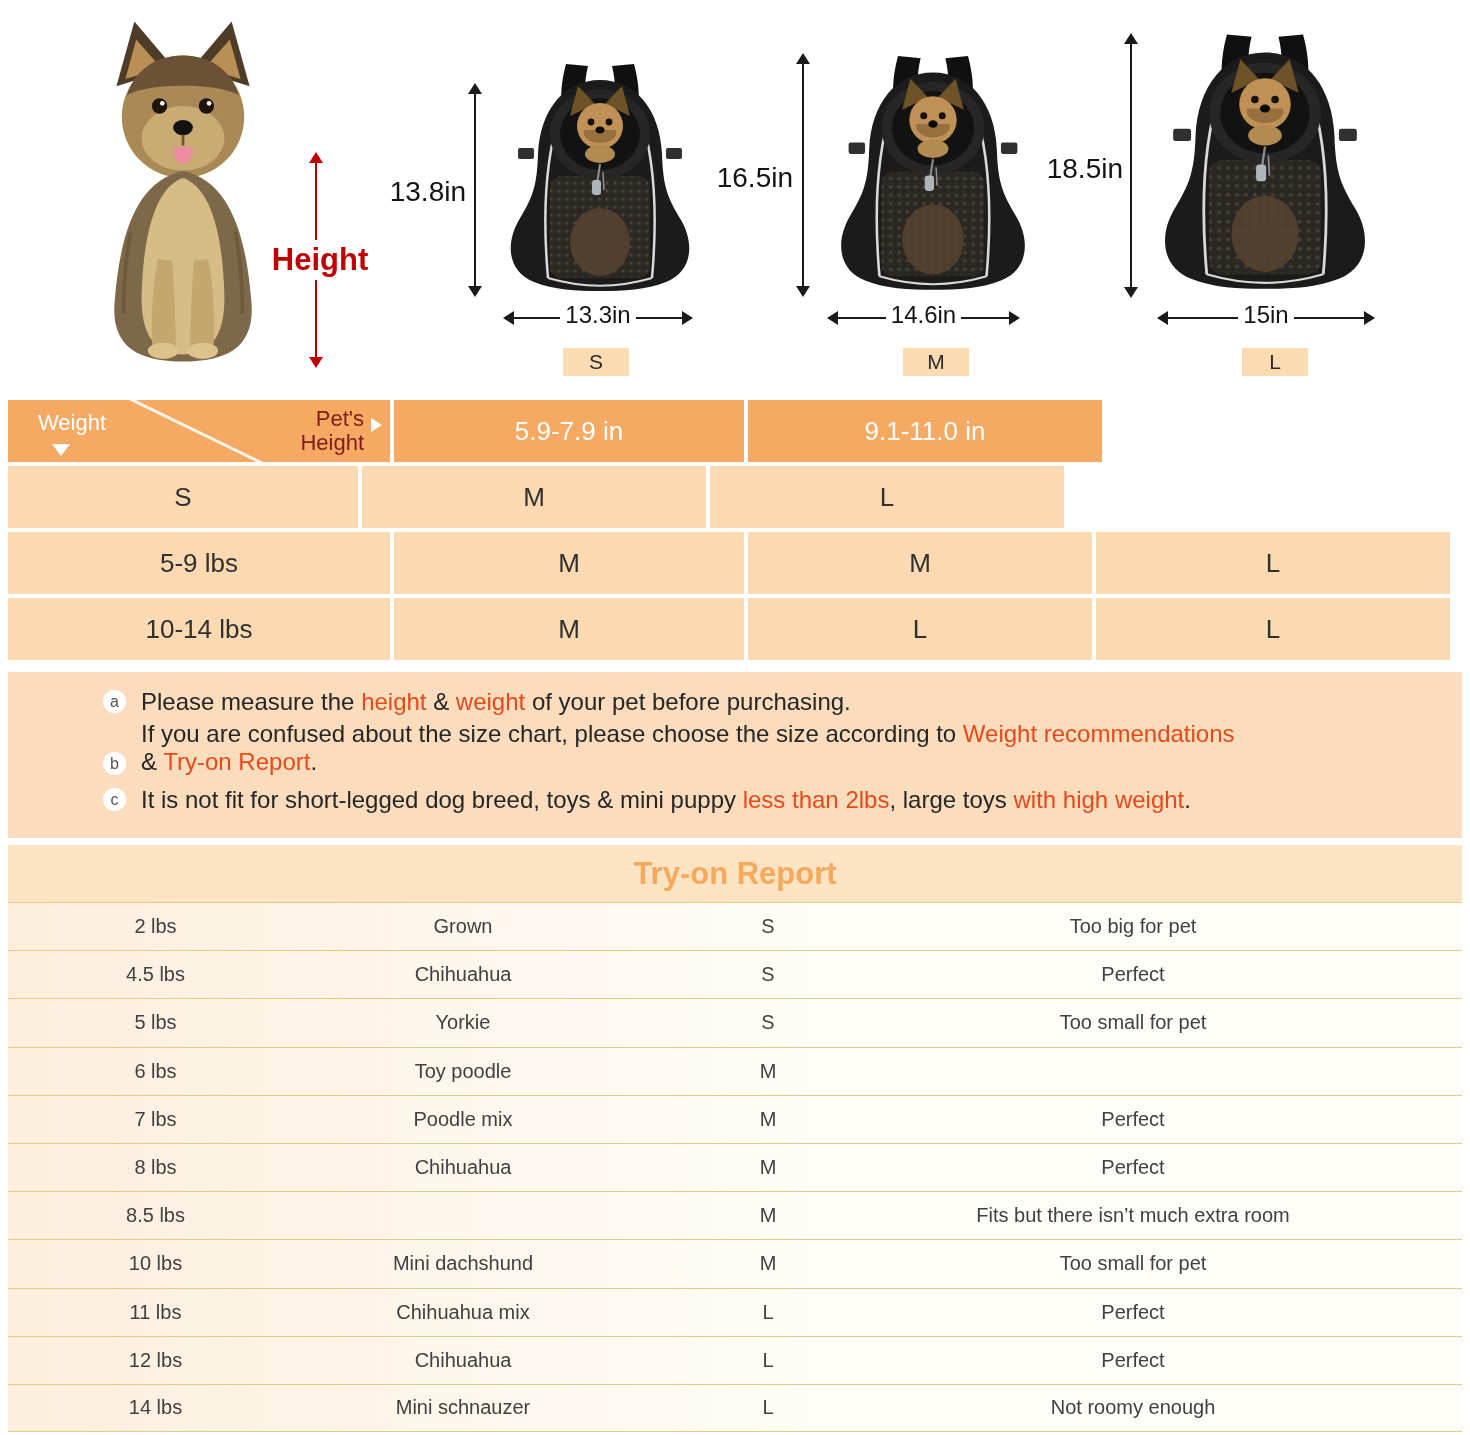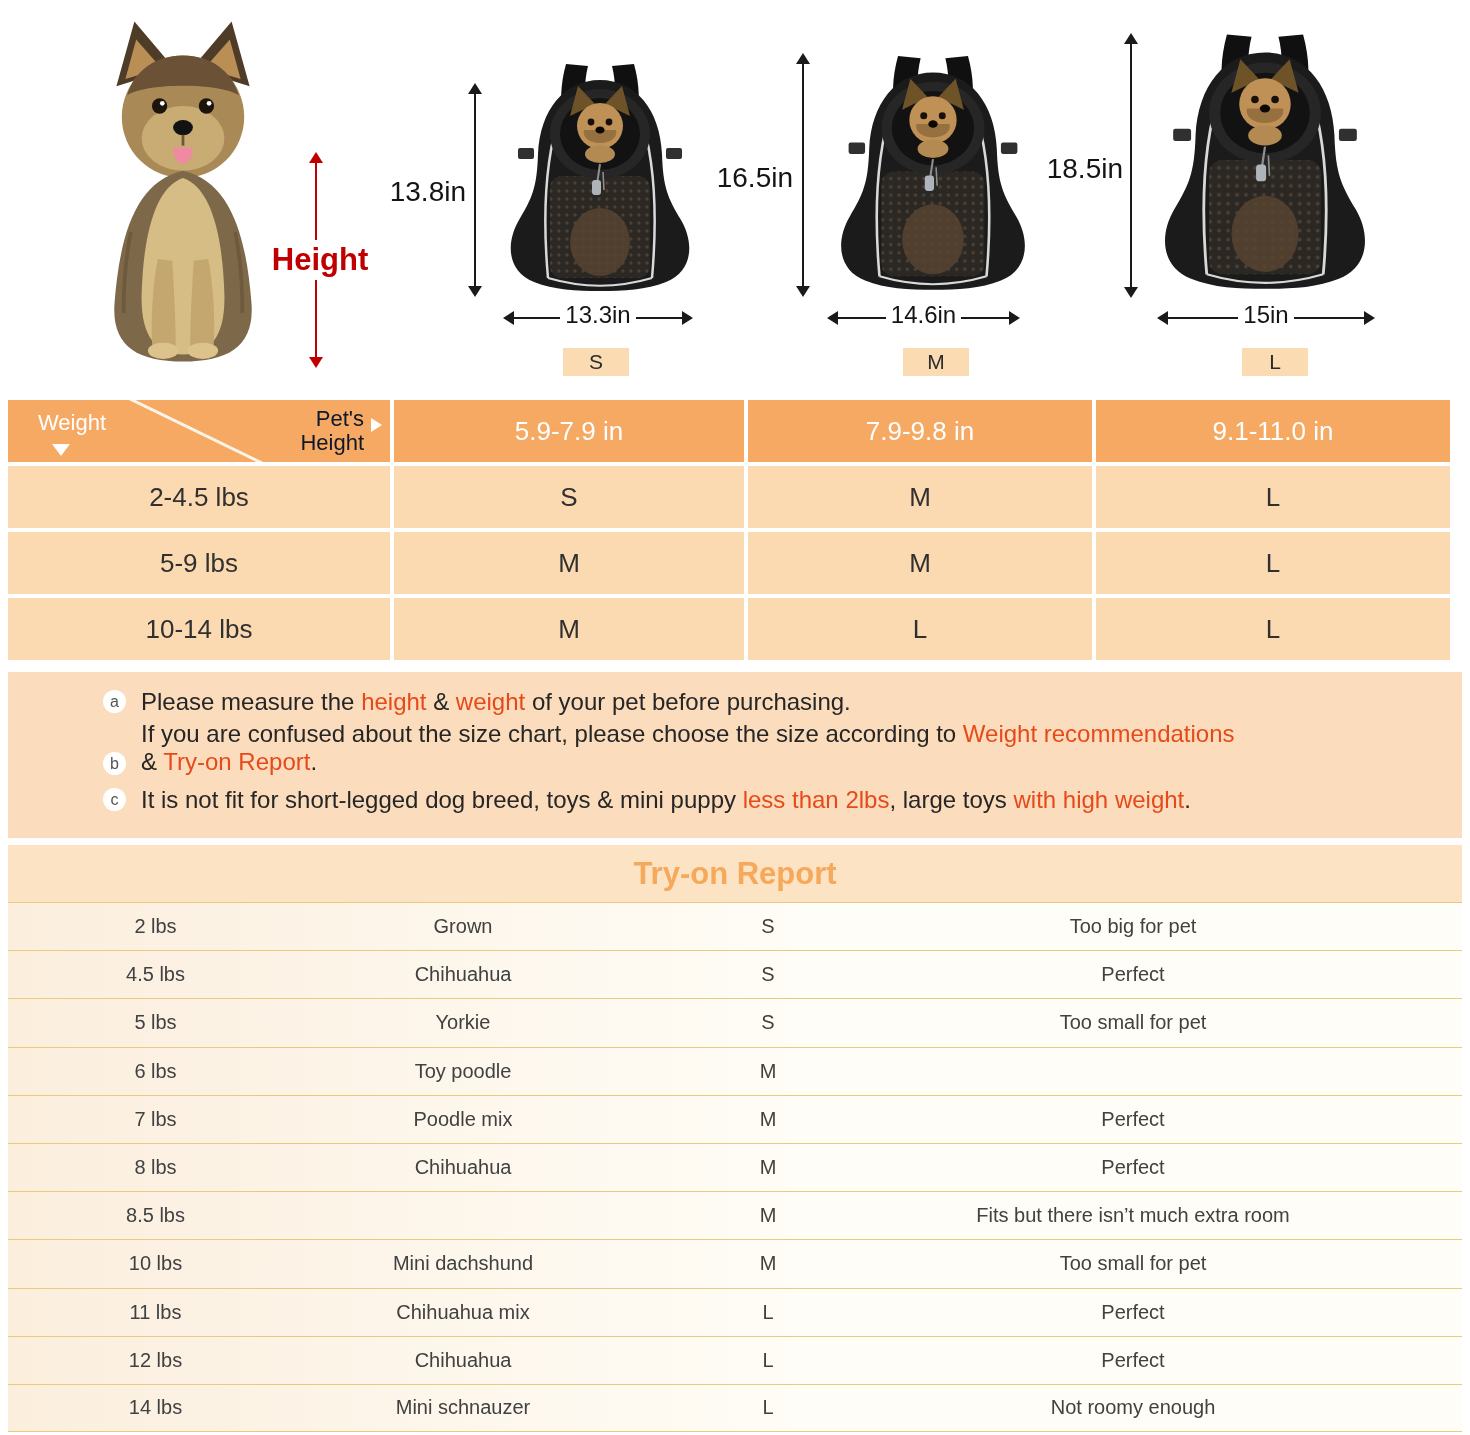--- a/index.html
+++ b/index.html
@@ -46,21 +46,21 @@
   .ccell{height:62px;display:flex;align-items:center;justify-content:center;}
   .c1{width:382px;}.c2{width:350px;}.c3{width:344px;}.c4{width:354px;}
   .chead{background:#f6a963;color:#ffffff;font-size:26px;}
   .cbody{background:#fbd9b1;color:#303030;font-size:26px;}
   .corner{position:relative;background:#f6a963;}
   .corner svg{position:absolute;left:0;top:0;}
   .corner-weight{position:absolute;left:30px;top:10px;color:#ffffff;font-size:22px;}
   .tri-down{position:absolute;left:44px;top:44px;width:0;height:0;
       border:9px solid transparent;border-bottom:none;border-top:12px solid #ffffff;}
   .corner-height{position:absolute;right:26px;top:7px;width:70px;text-align:right;
-      color:#0f172a;font-size:22px;line-height:24px;}
+      color:#7f1d1d;font-size:22px;line-height:24px;}
   .tri-right{position:absolute;right:8px;top:18px;width:0;height:0;
       border:7px solid transparent;border-right:none;border-left:11px solid #ffffff;}
 
   
   .notes{position:absolute;left:8px;top:672px;width:1454px;height:166px;background:#fbdcbd;}
   .note{position:absolute;left:95px;right:30px;font-size:24px;line-height:28px;color:#262626;}
   .note .bullet{position:absolute;left:0;top:2px;width:23px;height:23px;border-radius:50%;
       background:#ffffff;color:#555555;font-size:16px;text-align:center;line-height:23px;}
   .note .txt{display:block;margin-left:38px;}
   .hl{color:#e64a19;}
@@ -219,25 +219,23 @@
       <div class="ccell c1 corner">
         <svg width="382" height="62">
           <line x1="118" y1="-3" x2="258" y2="65" stroke="#fdf4e8" stroke-width="3"></line>
         </svg>
         <div class="corner-weight">Weight</div>
         <i class="tri-down"></i>
         <div class="corner-height">Pet's Height</div>
         <i class="tri-right"></i>
       </div>
       <div class="ccell c2 chead">5.9-7.9 in</div>
-      <div class="ccell c3 chead">7.9-9.8 in</div>
       <div class="ccell c4 chead">9.1-11.0 in</div>
     </div>
     <div class="crow">
-      <div class="ccell c1 cbody">2-4.5 lbs</div>
       <div class="ccell c2 cbody">S</div>
       <div class="ccell c3 cbody">M</div>
       <div class="ccell c4 cbody">L</div>
     </div>
     <div class="crow">
       <div class="ccell c1 cbody">5-9 lbs</div>
       <div class="ccell c2 cbody">M</div>
       <div class="ccell c3 cbody">M</div>
       <div class="ccell c4 cbody">L</div>
     </div>

